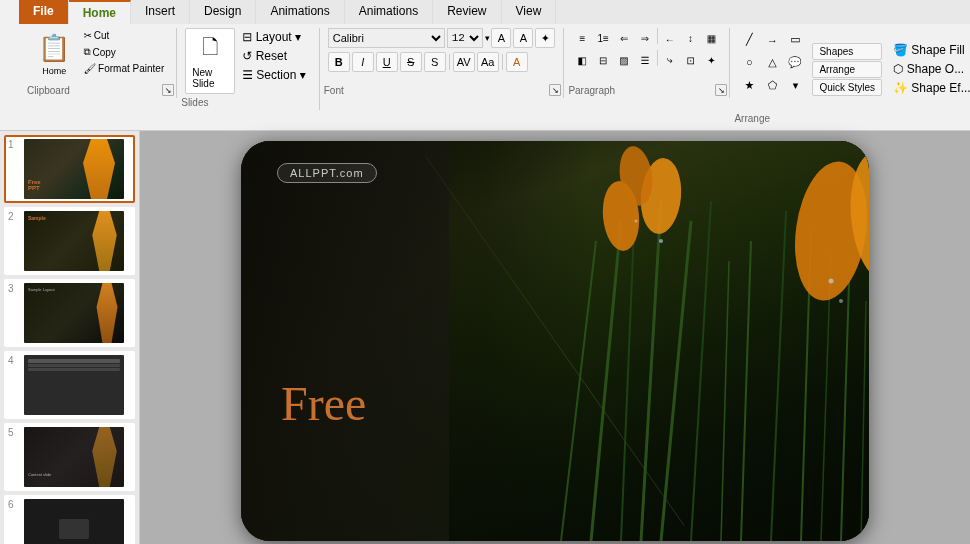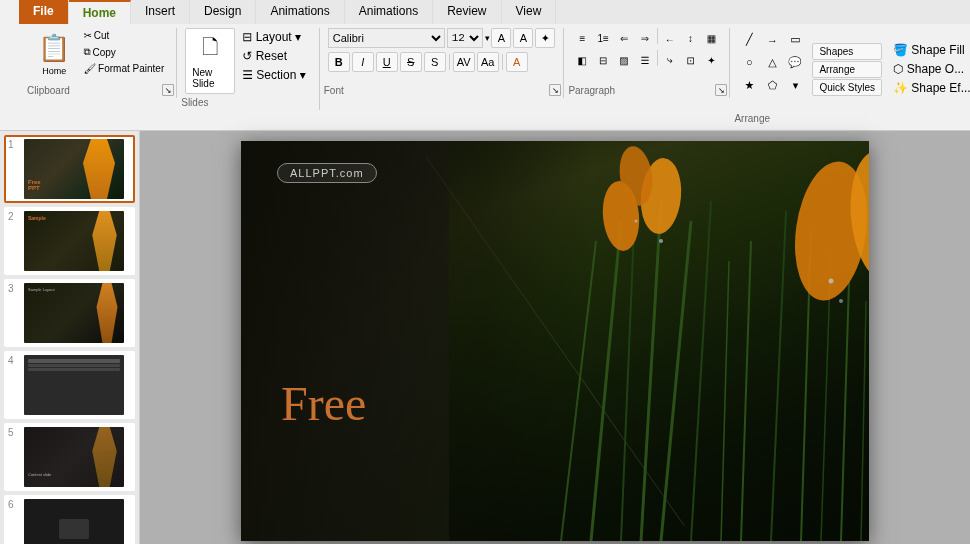--- a/index.html
+++ b/index.html
@@ -56,21 +56,21 @@
     
     .preview-1 { background: linear-gradient(135deg, #2a2a1a 0%, #3a3520 40%, #1a2a1a 70%, #0a1a0a 100%); }
     .preview-2 { background: linear-gradient(135deg, #1a1a0a 0%, #2a2a15 50%, #1a1a0a 100%); }
     .preview-3 { background: linear-gradient(135deg, #1a1a0a 0%, #252515 50%, #0a0a0a 100%); }
     .preview-4 { background: #2a2a2a; }
     .preview-5 { background: linear-gradient(135deg, #1a1515 0%, #252020 50%, #1a1515 100%); }
     .preview-6 { background: #1a1a1a; }
 
     
     .canvas-area { flex: 1; display: flex; align-items: center; justify-content: center; background: #b0b0b0; }
-    .slide-canvas { width: 628px; height: 400px; position: relative; overflow: hidden; background: #000000; box-shadow: 0 4px 20px rgba(0,0,0,0.5); }
+    .slide-canvas { width: 628px; height: 400px; position: relative; overflow: hidden; background: #000000; box-shadow: 0 4px 20px rgba(0,0,0,0.5); border-radius: 29px; }
 
     
     .diag-line { position: absolute; top: 0; left: 0; width: 100%; height: 100%; }
 
     .ribbon-dialog-launcher { width: 12px; height: 12px; border: 1px solid #aaa; border-radius: 1px; cursor: pointer; display: flex; align-items: center; justify-content: center; font-size: 8px; position: absolute; bottom: 2px; right: 2px; }
 
     .font-group-inner { display: flex; flex-direction: column; gap: 2px; }
   </style>
 </head>
 <body>

